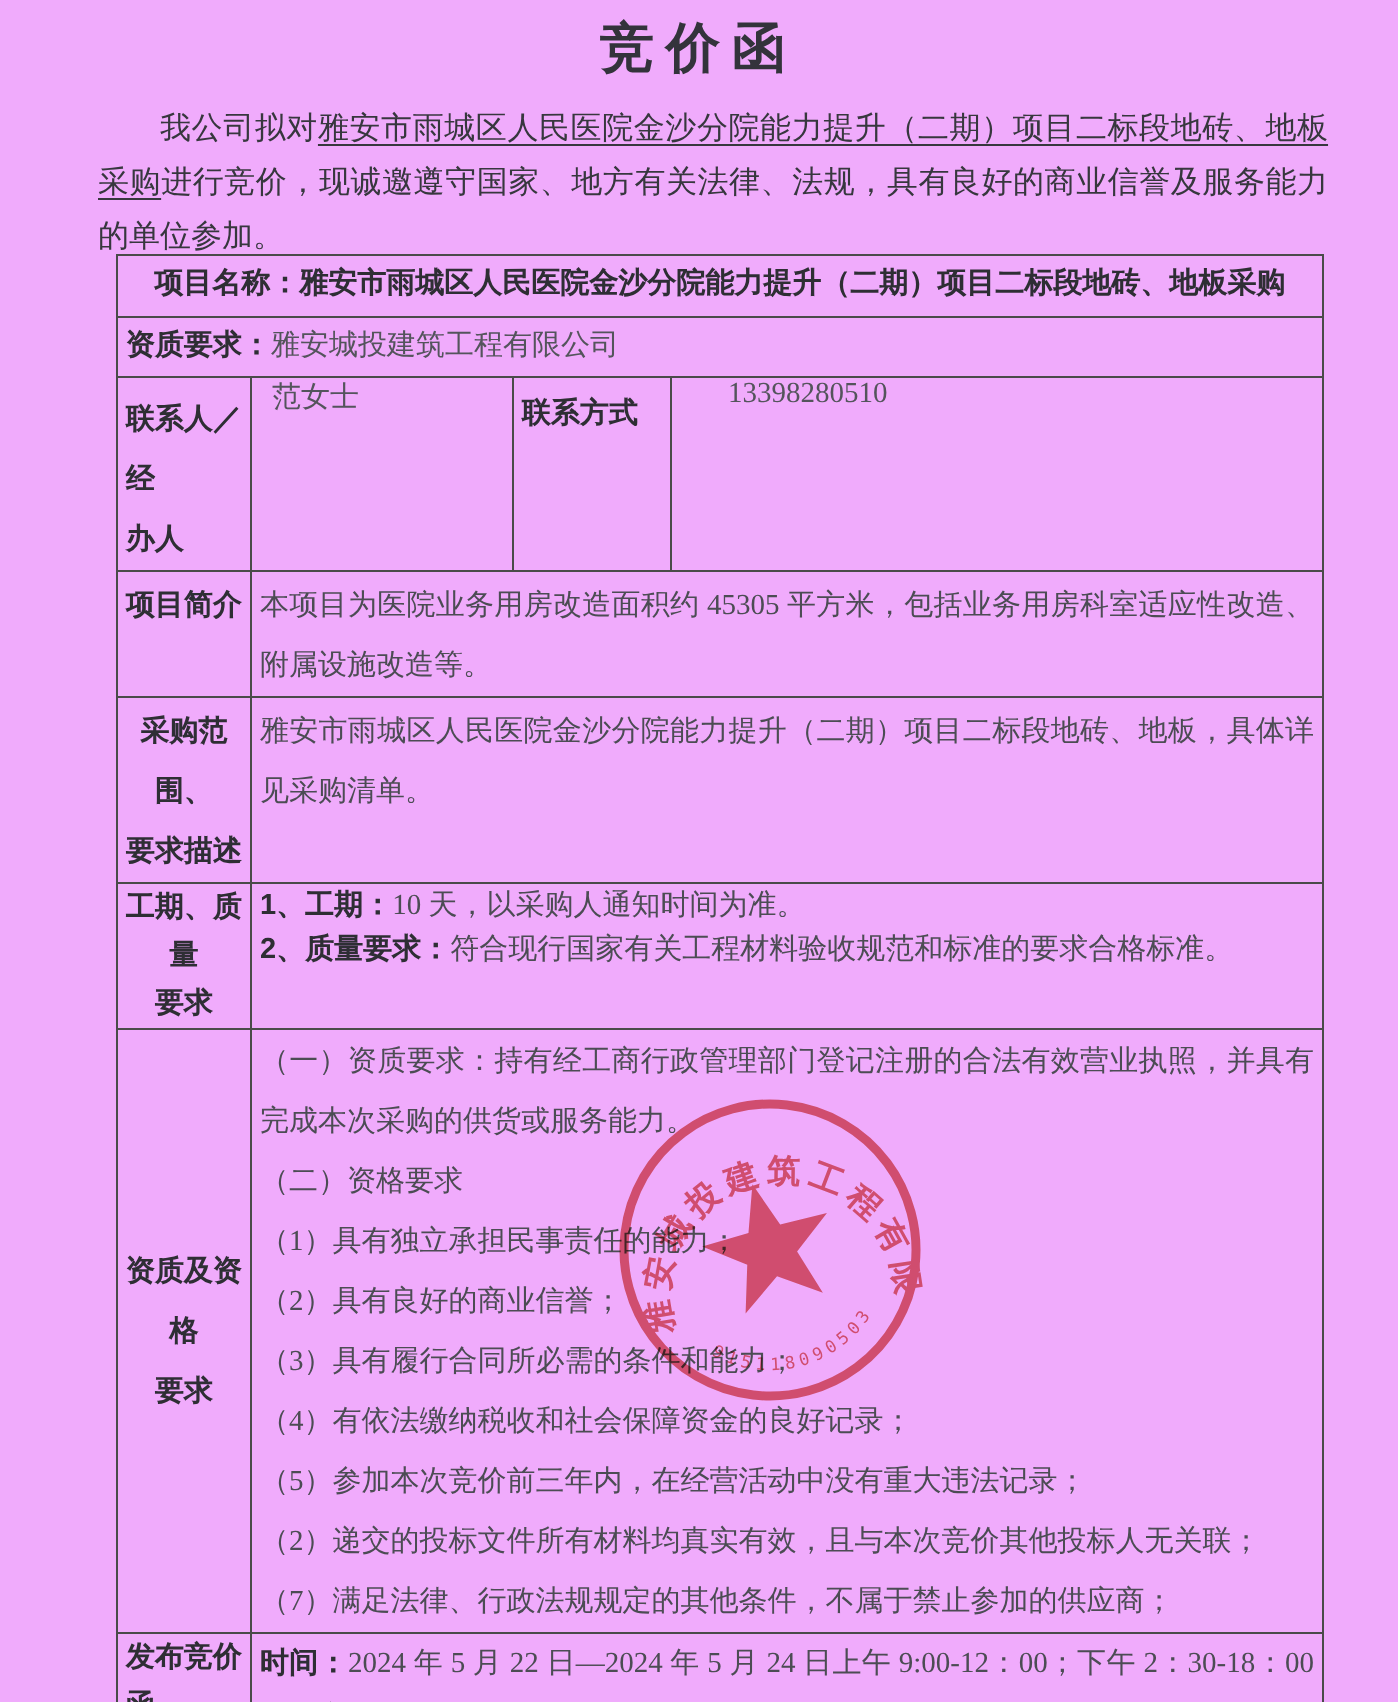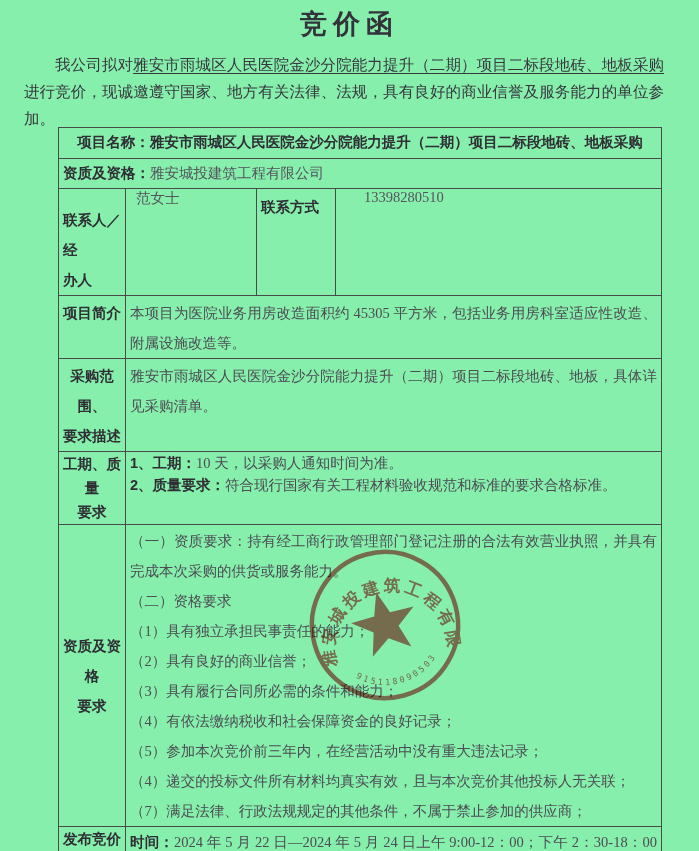--- a/index.html
+++ b/index.html
@@ -1,28 +1,28 @@
 <!DOCTYPE html>
 <html><head>
 <meta charset="utf-8">
 <style>
   html,body { margin:0; padding:0; background:#ffffff; }
   .page {
     position:relative; width:699px; height:851px; margin:0 auto;
-    background:#86efac; overflow:hidden;
+    background:#f0abfc; overflow:hidden;
     font-family:"Liberation Serif","DejaVu Serif",serif;
     color:#3c3c42;
   }
   .doc-title {
     padding-top:6px; text-align:center;
     font-size:27px; font-weight:bold; letter-spacing:6px;
     color:#33333b;
   }
   .intro {
-    margin:9px 35px 0 24px;
+    margin:9px 35px 0 49px;
     font-size:15.5px; line-height:27px; text-align:justify;
     text-indent:31px; color:#37373e; font-weight:500;
   }
   .intro .uline { text-decoration:underline; text-underline-offset:3px; }
 
   table.doc-table {
     position:absolute; left:58px; top:127px; width:603px;
     border-collapse:collapse; table-layout:fixed;
   }
   .doc-table td {
@@ -69,26 +69,26 @@
 
     <tbody>
         <tr class="pname-row" style="height:31px">
       <td colspan="4" style="line-height:29px;text-align:center;">
         <span class="boldtxt">项目名称：</span><span class="val">雅安市雨城区人民医院金沙分院能力提升（二期）项目二标段地砖、地板采购</span>
       </td>
     </tr>
 
     <tr style="height:30px">
       <td colspan="4" style="line-height:28px;">
-        <span class="boldtxt">资质及资格：</span><span class="val">雅安城投建筑工程有限公司</span>
+        <span class="boldtxt">资质要求：</span><span class="val">雅安城投建筑工程有限公司</span>
       </td>
     </tr>
 
     <tr style="height:53px">
-      <td class="lab" style="padding-top:16px;">
+      <td class="lab" style="padding-top:6px;">
         <span class="lline">联系人／经</span>
         <span class="lline">办人</span>
       </td>
       <td class="contact-name" style="padding-left:10px;">范女士</td>
       <td class="lab" style="padding-top:8px; line-height:20px;margin-left:40px;">联系方式</td>
       <td class="contact-phone" style="padding-left:28px;">13398280510</td>
     </tr>
 
     <tr style="height:59px">
       <td class="lab" style="padding-top:2px;">
@@ -122,21 +122,21 @@
         <span class="lline">要求</span>
       </td>
       <td colspan="3" class="content" style="padding-top:1px;">
         <div>（一）资质要求：持有经工商行政管理部门登记注册的合法有效营业执照，并具有完成本次采购的供货或服务能力。</div>
         <div>（二）资格要求</div>
         <div>（1）具有独立承担民事责任的能力；</div>
         <div>（2）具有良好的商业信誉；</div>
         <div>（3）具有履行合同所必需的条件和能力；</div>
         <div>（4）有依法缴纳税收和社会保障资金的良好记录；</div>
         <div>（5）参加本次竞价前三年内，在经营活动中没有重大违法记录；</div>
-        <div>（4）递交的投标文件所有材料均真实有效，且与本次竞价其他投标人无关联；</div>
+        <div>（2）递交的投标文件所有材料均真实有效，且与本次竞价其他投标人无关联；</div>
         <div>（7）满足法律、行政法规规定的其他条件，不属于禁止参加的供应商；</div>
       </td>
     </tr>
 
     <tr style="height:60px">
       <td class="lab publish-label">
         <span class="lline">发布竞价函</span>
 
       </td>
       <td colspan="3" class="content" style="padding-top:2px; line-height:27px;">

